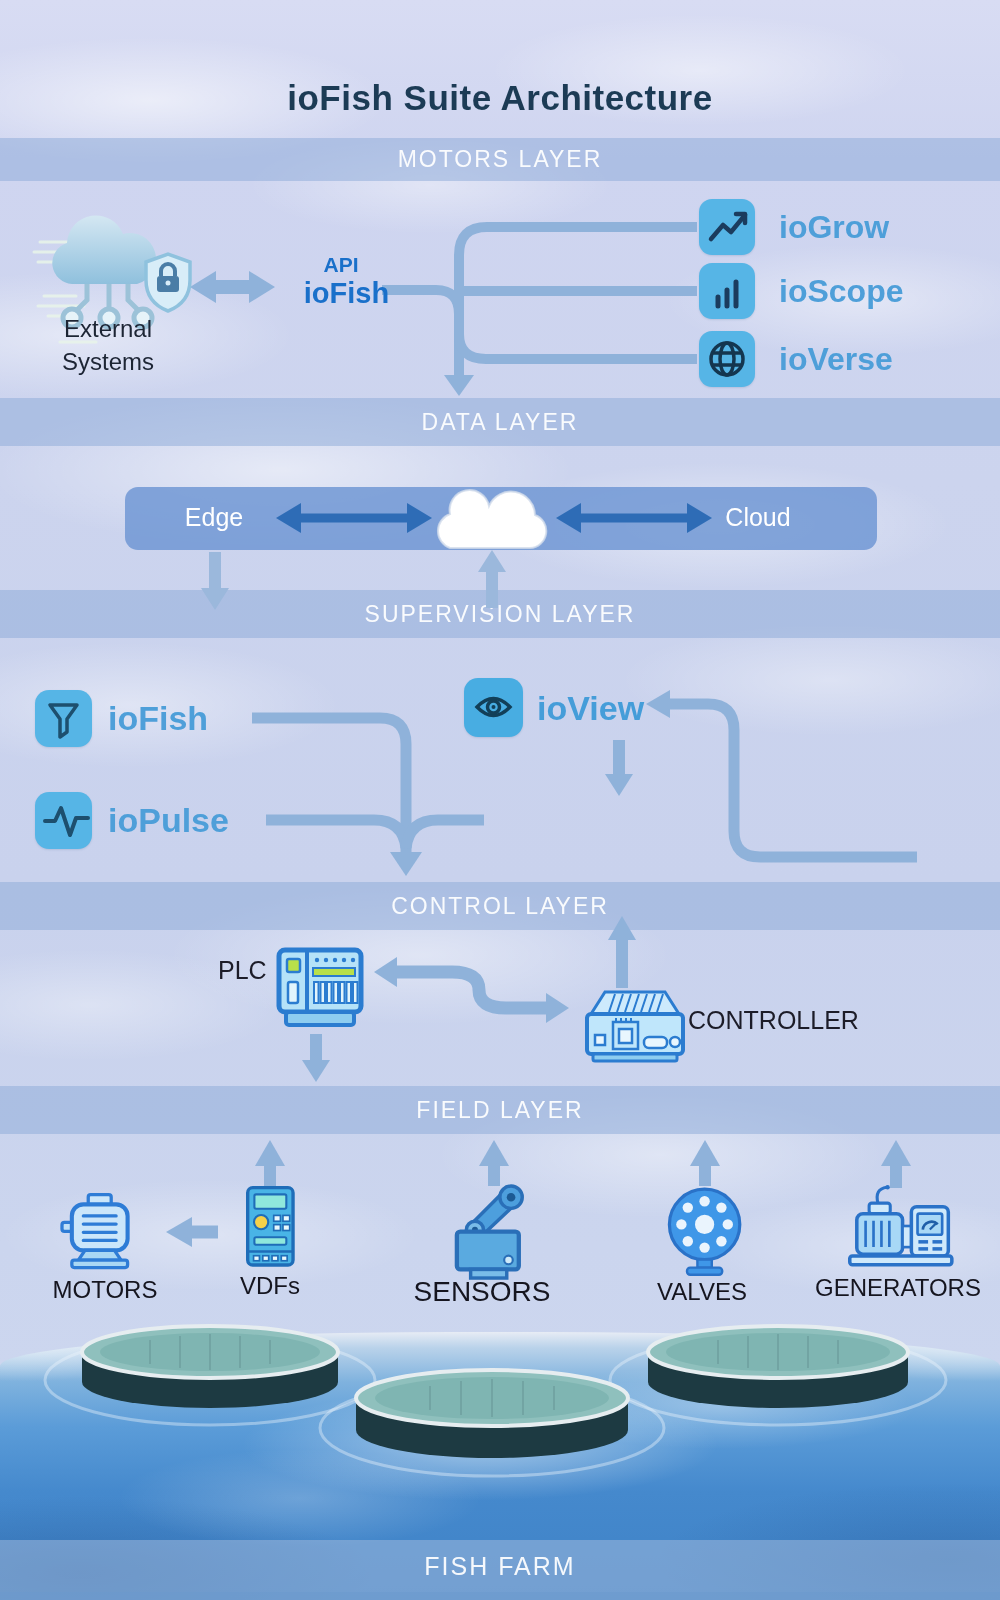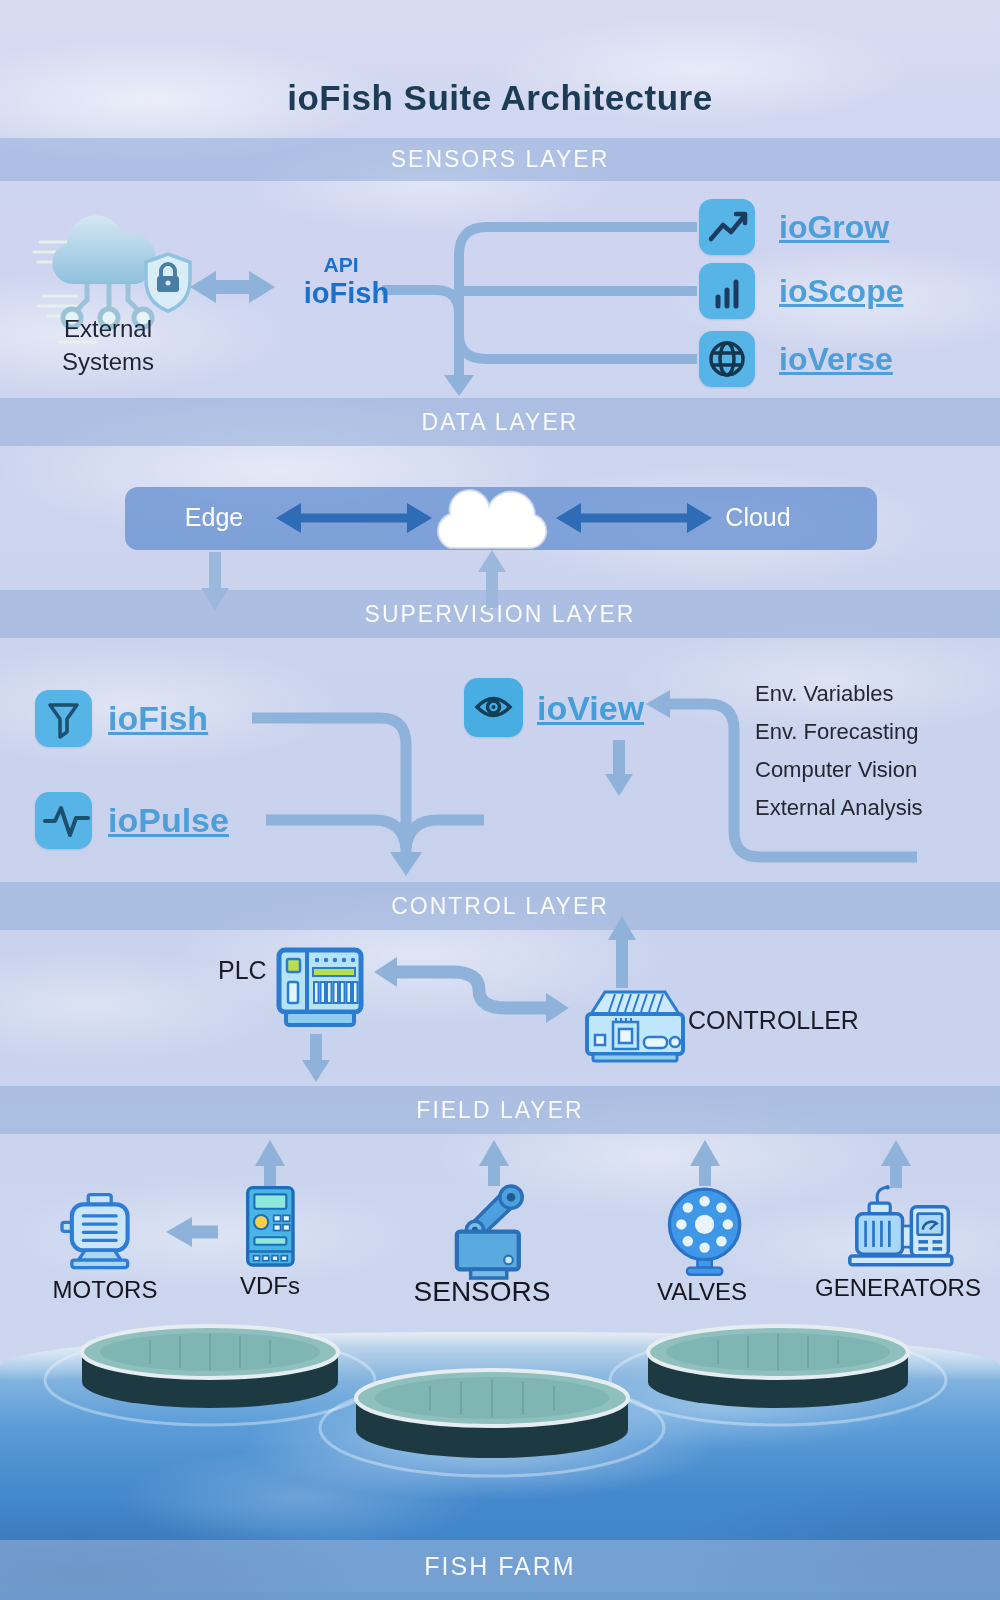--- a/index.html
+++ b/index.html
@@ -22,21 +22,21 @@
     radial-gradient(320px 90px at 660px 1155px,rgba(255,255,255,.4),transparent 70%),
     radial-gradient(300px 80px at 210px 1235px,rgba(255,255,255,.35),transparent 70%),
     radial-gradient(260px 70px at 880px 1245px,rgba(255,255,255,.3),transparent 70%);}
   .title{position:absolute;left:0;top:78px;width:100%;margin:0;text-align:center;
     font-size:35px;font-weight:700;color:#1c3b55;letter-spacing:.5px;z-index:6;}
   .band{position:absolute;left:0;width:100%;background:rgba(139,169,216,.5);
     display:flex;align-items:center;justify-content:center;z-index:4;
     color:rgba(255,255,255,.93);font-size:23px;letter-spacing:2px;font-weight:400;}
   .tile{position:absolute;background:#56b5e6;border-radius:13px;z-index:6;
     display:flex;align-items:center;justify-content:center;box-shadow:0 1px 2px rgba(40,80,130,.15);}
-  .applabel{position:absolute;font-weight:700;color:#4e9fd9;z-index:6;white-space:nowrap;text-decoration:underline;}
+  .applabel{position:absolute;font-weight:700;color:#4e9fd9;z-index:6;white-space:nowrap;}
   .dark-label{position:absolute;color:#1d2534;z-index:6;white-space:nowrap;}
   .center{transform:translateX(-50%);text-align:center;}
   .overlay{position:absolute;left:0;top:0;z-index:5;pointer-events:none;}
   .water{position:absolute;left:0;top:1332px;width:1000px;height:268px;z-index:2;
     border-radius:45% 45% 0 0 / 34px 34px 0 0;
     background-image:
       radial-gradient(300px 70px at 2% 0%,rgba(255,255,255,.85),transparent 70%),
       radial-gradient(300px 70px at 98% 0%,rgba(255,255,255,.8),transparent 70%),
       radial-gradient(340px 80px at 48% 42%,rgba(255,255,255,.45),transparent 70%),
       radial-gradient(280px 60px at 72% 28%,rgba(255,255,255,.3),transparent 70%),
@@ -52,21 +52,21 @@
 </head>
 <body>
 
 <div class="page">
   <div class="clouds"></div>
 
   <div class="water"></div>
 
   <h1 class="title">ioFish Suite Architecture</h1>
 
-  <div class="band" style="top:138px;height:43px;">SENSORS LAYER</div>
+  <div class="band" style="top:138px;height:43px;">MOTORS LAYER</div>
   <div class="band" style="top:398px;height:48px;">DATA LAYER</div>
   <div class="band" style="top:590px;height:48px;">SUPERVISION LAYER</div>
   <div class="band" style="top:882px;height:48px;">CONTROL LAYER</div>
   <div class="band" style="top:1086px;height:48px;">FIELD LAYER</div>
   <div class="farm-band">FISH FARM</div>
   <div class="footer-strip"></div>
 
   <svg class="overlay" width="1000" height="1600" viewBox="0 0 1000 1600">
     <defs>
       <linearGradient id="gcloud" x1="0" y1="0" x2="0" y2="1">
@@ -396,26 +396,20 @@
   <div class="tile" style="left:464px;top:678px;width:59px;height:59px;border-radius:14px;background:#48ade2;">
     <svg width="59" height="59" viewBox="0 0 59 59">
       <path d="M13,29 q16.5,-17 33,0 q-16.5,17 -33,0 z" stroke="#123f58" stroke-width="3.5" fill="none"></path>
       <circle cx="29.5" cy="29" r="6" stroke="#123f58" stroke-width="3.5" fill="none"></circle>
       <circle cx="29.5" cy="29" r="2" fill="#123f58"></circle>
     </svg>
   </div>
   <div class="applabel" style="left:537px;top:689px;font-size:34px;color:#459dd9;">ioView</div>
 
 
-  <div class="abs" style="left:755px;top:675px;z-index:6;color:#262633;font-size:22px;line-height:38px;">
-    <div>Env. Variables</div>
-    <div>Env. Forecasting</div>
-    <div>Computer Vision</div>
-    <div>External Analysis</div>
-  </div>
 
   <div class="dark-label" style="left:218px;top:956px;font-size:25px;color:#1c1c28;">PLC</div>
   <div class="dark-label" style="left:688px;top:1006px;font-size:25px;color:#1c1c28;">CONTROLLER</div>
 
   <div class="dark-label center" style="left:105px;top:1276px;font-size:24px;color:#15151f;">MOTORS</div>
   <div class="dark-label center" style="left:270px;top:1272px;font-size:24px;color:#15151f;">VDFs</div>
   <div class="dark-label center" style="left:482px;top:1276px;font-size:28px;color:#15151f;">SENSORS</div>
   <div class="dark-label center" style="left:702px;top:1278px;font-size:24px;color:#15151f;">VALVES</div>
   <div class="dark-label center" style="left:898px;top:1274px;font-size:24px;color:#15151f;">GENERATORS</div>
 </div>

